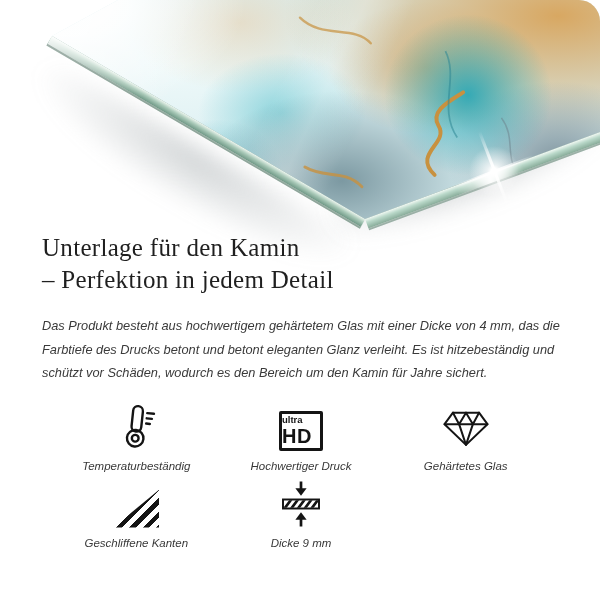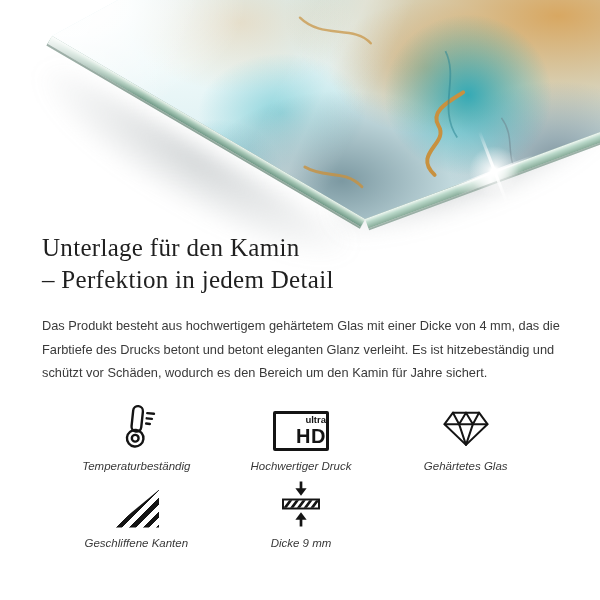--- a/index.html
+++ b/index.html
@@ -1,18 +1,18 @@
 <!DOCTYPE html>
 <html lang="de"><head>
 <meta charset="utf-8">
 <style>
   html,body{margin:0;padding:0;background:#fff;}
   .page{
     position:relative;width:600px;height:600px;background:#fff;overflow:hidden;
-    font-family:"Liberation Sans",sans-serif;color:#3a3a3a;
+    font-family:"Liberation Sans",sans-serif;color:#3a3a3a;border-radius:21px;
   }
   
   .hero{position:relative;width:600px;height:226px;background:#fff;}
   .shadow{position:absolute;transform-origin:0 0;pointer-events:none;}
   .shadow-left{
     left:40px;top:52px;width:380px;height:64px;transform:rotate(30.3deg);
     background:radial-gradient(ellipse at 50% 25%,rgba(120,130,134,.32),rgba(120,130,134,0) 68%);
     filter:blur(9px);
   }
   .shadow-corner{
@@ -63,34 +63,34 @@
   .sparkle::before{left:0;top:50%;width:100%;height:3px;margin-top:-1.5px;}
   .sparkle::after{left:50%;top:0;width:3px;height:100%;margin-left:-1.5px;
     background:linear-gradient(180deg,rgba(255,255,255,0),#fff 45%,#fff 55%,rgba(255,255,255,0));}
   
   .content{position:relative;padding:0 40px 0 42px;}
   h1{
     margin:6px 0 0 0;font-family:"Liberation Serif",serif;font-weight:400;
     font-size:25px;line-height:32px;color:#1f1f1f;letter-spacing:.3px;
   }
   .h-line{display:block;}
-  .desc{margin:18px 0 0 0;font-size:12.8px;line-height:23.5px;color:#3a3a3a;}
+  .desc{margin:18px 0 0 0;font-size:12.8px;line-height:23.5px;color:#3a3a3a;font-style:italic;}
   .p-line{display:block;white-space:nowrap;}
   
   .features{
     display:grid;grid-template-columns:repeat(3,1fr);row-gap:6px;
     margin:16px 12px 0 12px;
   }
   .feature{display:flex;flex-direction:column;align-items:center;}
   .icon-box{height:50px;display:flex;align-items:flex-end;justify-content:center;}
   .feature-label{margin-top:9px;font-size:11.5px;color:#383838;font-style:italic;}
   .uhd-box{
     width:38px;height:34px;border:3px solid #141414;border-radius:2px;
-    display:flex;flex-direction:column;align-items:flex-end;justify-content:center;
-    color:#141414;line-height:1;padding-left:12px;
+    display:flex;flex-direction:column;align-items:flex-start;justify-content:center;
+    color:#141414;line-height:1;
   }
   .uhd-top{font-size:9.5px;font-weight:700;}
   .uhd-bottom{font-size:20px;font-weight:800;letter-spacing:.5px;margin-top:1px;}
   .stripes-triangle{
     width:46px;height:38px;
     background:repeating-linear-gradient(135deg,#141414 0 4.5px,#ffffff 4.5px 9.5px);
     clip-path:polygon(0 100%,100% 0,100% 100%);
   }
 </style>
 </head>

